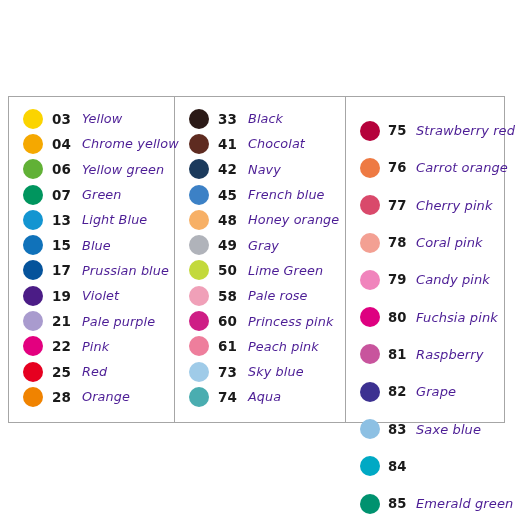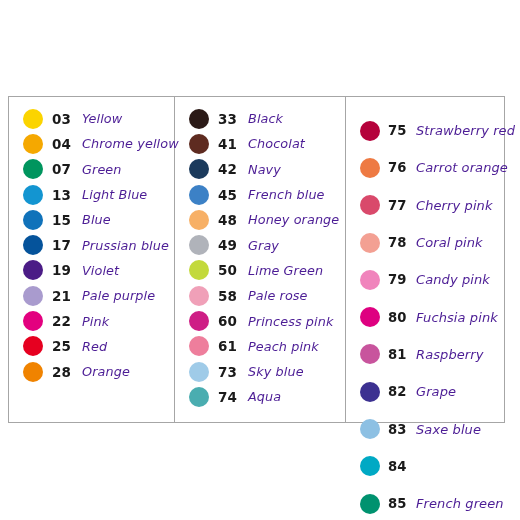--- a/index.html
+++ b/index.html
@@ -87,20 +87,25 @@
         <span class="swatch" style="background: rgb(251, 212, 0);"></span>
         <span class="code">03</span>
         <span class="cname">Yellow</span>
       </div>
       <div class="color-row">
         <span class="swatch" style="background: rgb(245, 168, 0);"></span>
         <span class="code">04</span>
         <span class="cname">Chrome yellow</span>
       </div>
       <div class="color-row">
+        <span class="swatch" style="background: rgb(97, 177, 54);"></span>
+        <span class="code">06</span>
+        <span class="cname">Yellow green</span>
+      </div>
+      <div class="color-row">
         <span class="swatch" style="background: rgb(0, 149, 94);"></span>
         <span class="code">07</span>
         <span class="cname">Green</span>
       </div>
       <div class="color-row">
         <span class="swatch" style="background: rgb(19, 149, 209);"></span>
         <span class="code">13</span>
         <span class="cname">Light Blue</span>
       </div>
       <div class="color-row">
@@ -247,21 +252,21 @@
         <span class="code">83</span>
         <span class="cname">Saxe blue</span>
       </div>
       <div class="color-row">
         <span class="swatch" style="background: rgb(0, 169, 196);"></span>
         <span class="code">84</span>
       </div>
       <div class="color-row">
         <span class="swatch" style="background: rgb(0, 146, 111);"></span>
         <span class="code">85</span>
-        <span class="cname">French green</span>
+        <span class="cname">Emerald green</span>
       </div>
       <div class="color-row">
         <span class="swatch" style="background: rgb(137, 207, 174);"></span>
         <span class="code">86</span>
         <span class="cname">Mint green</span>
       </div>
     </div>
   </div>
 
 </body></html>

